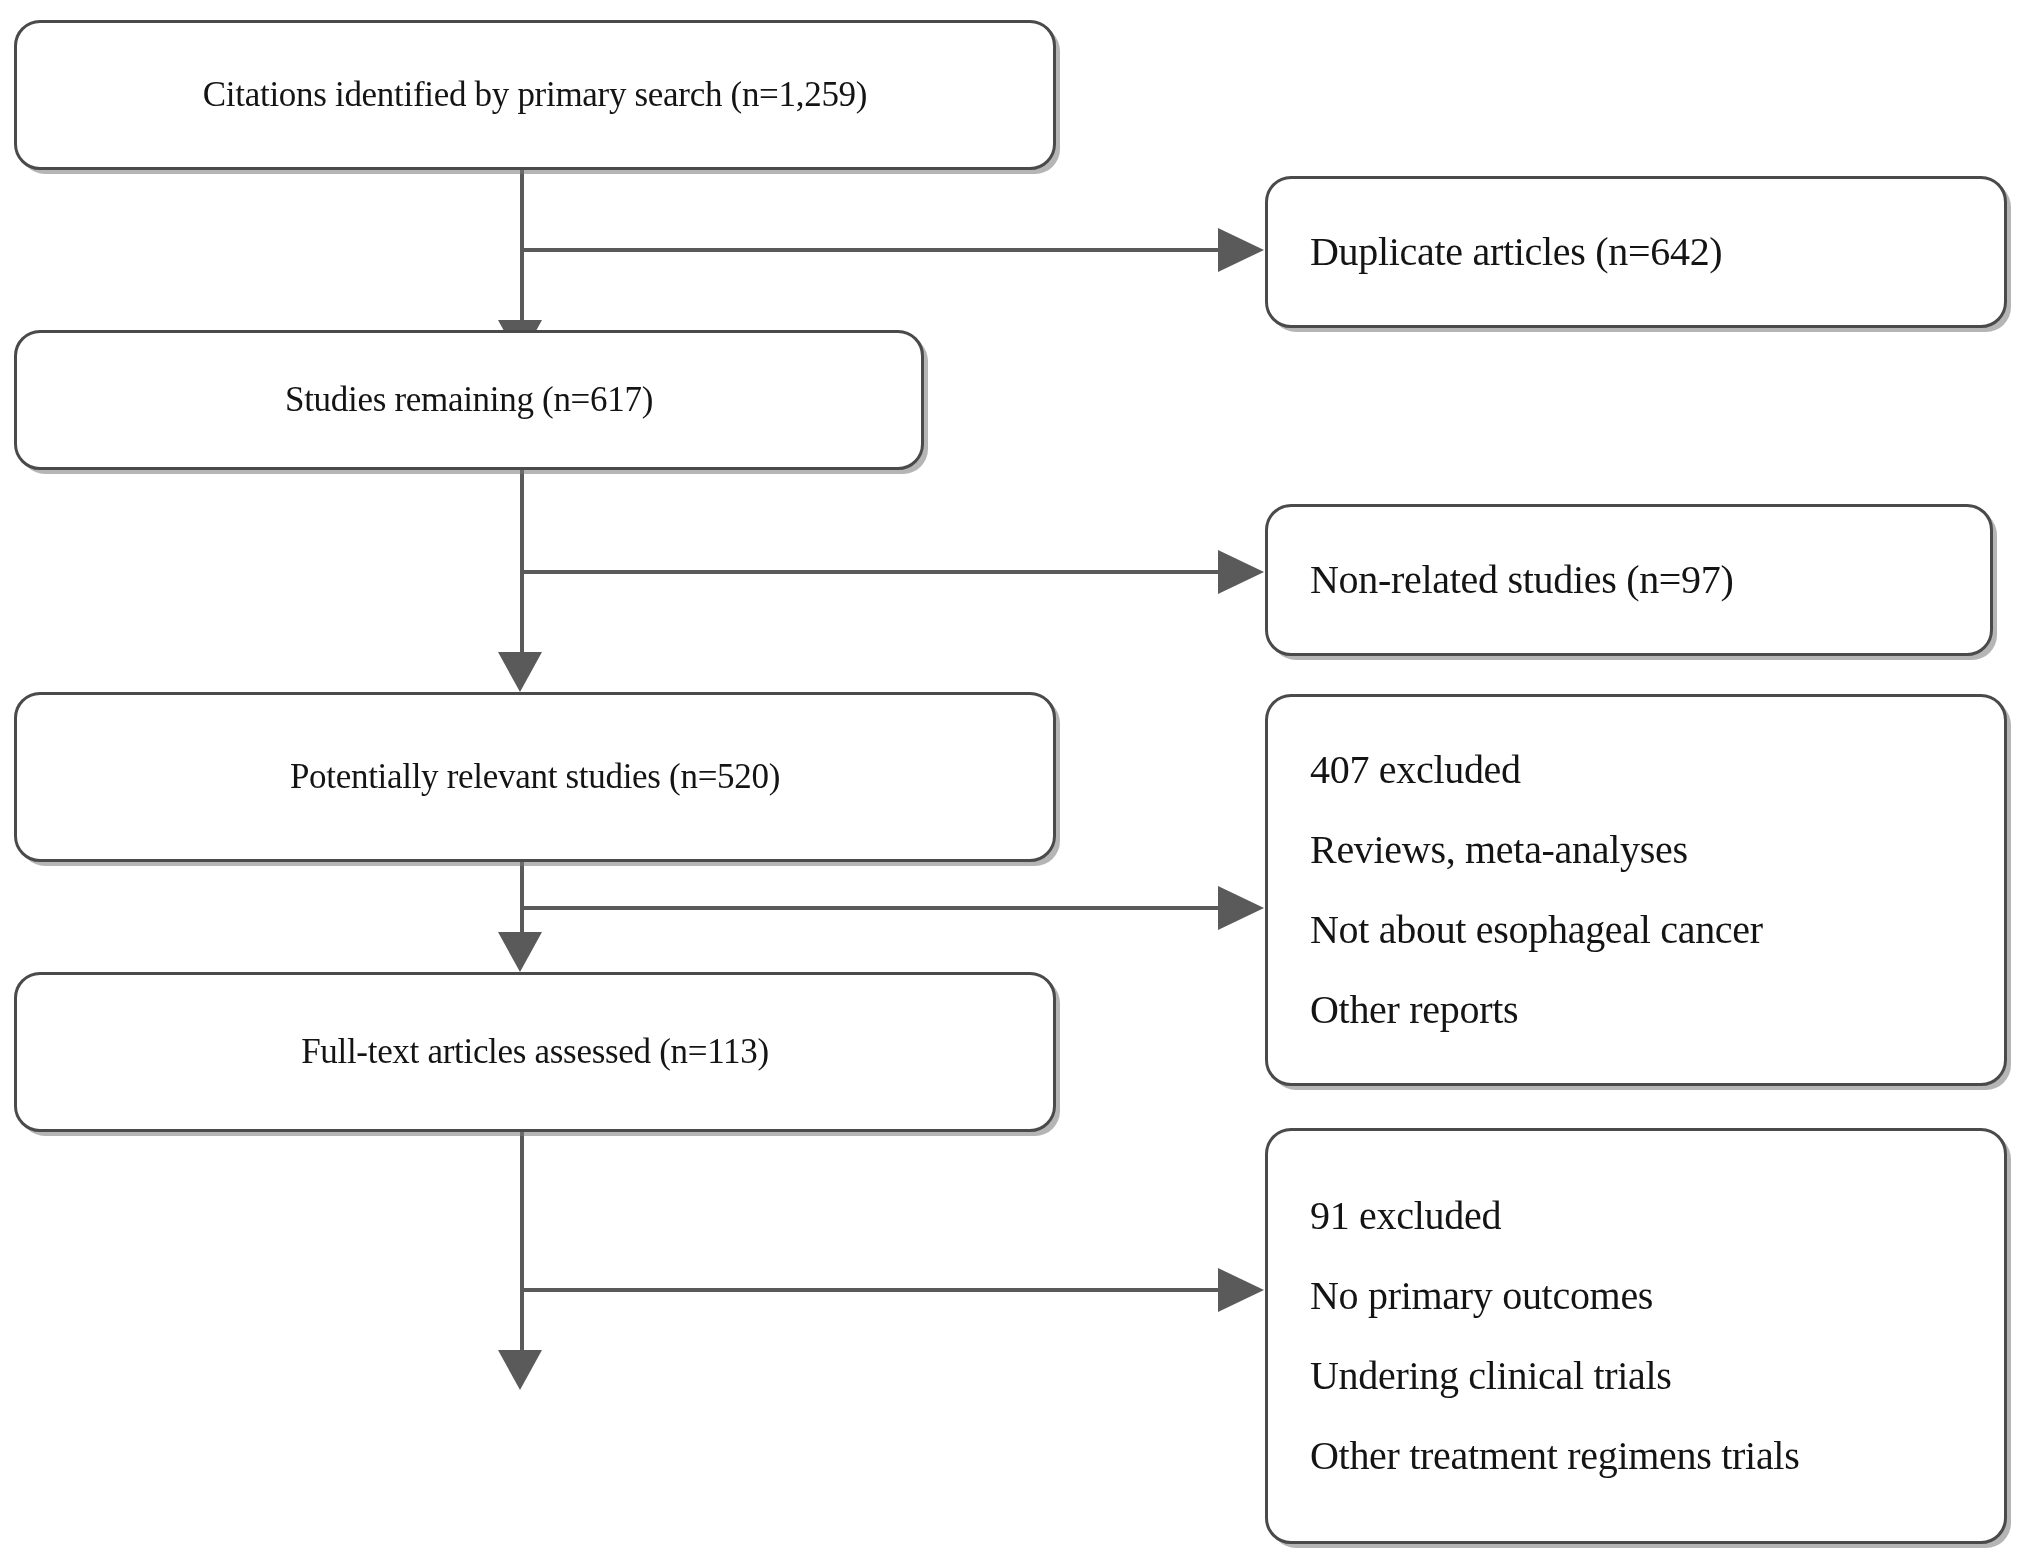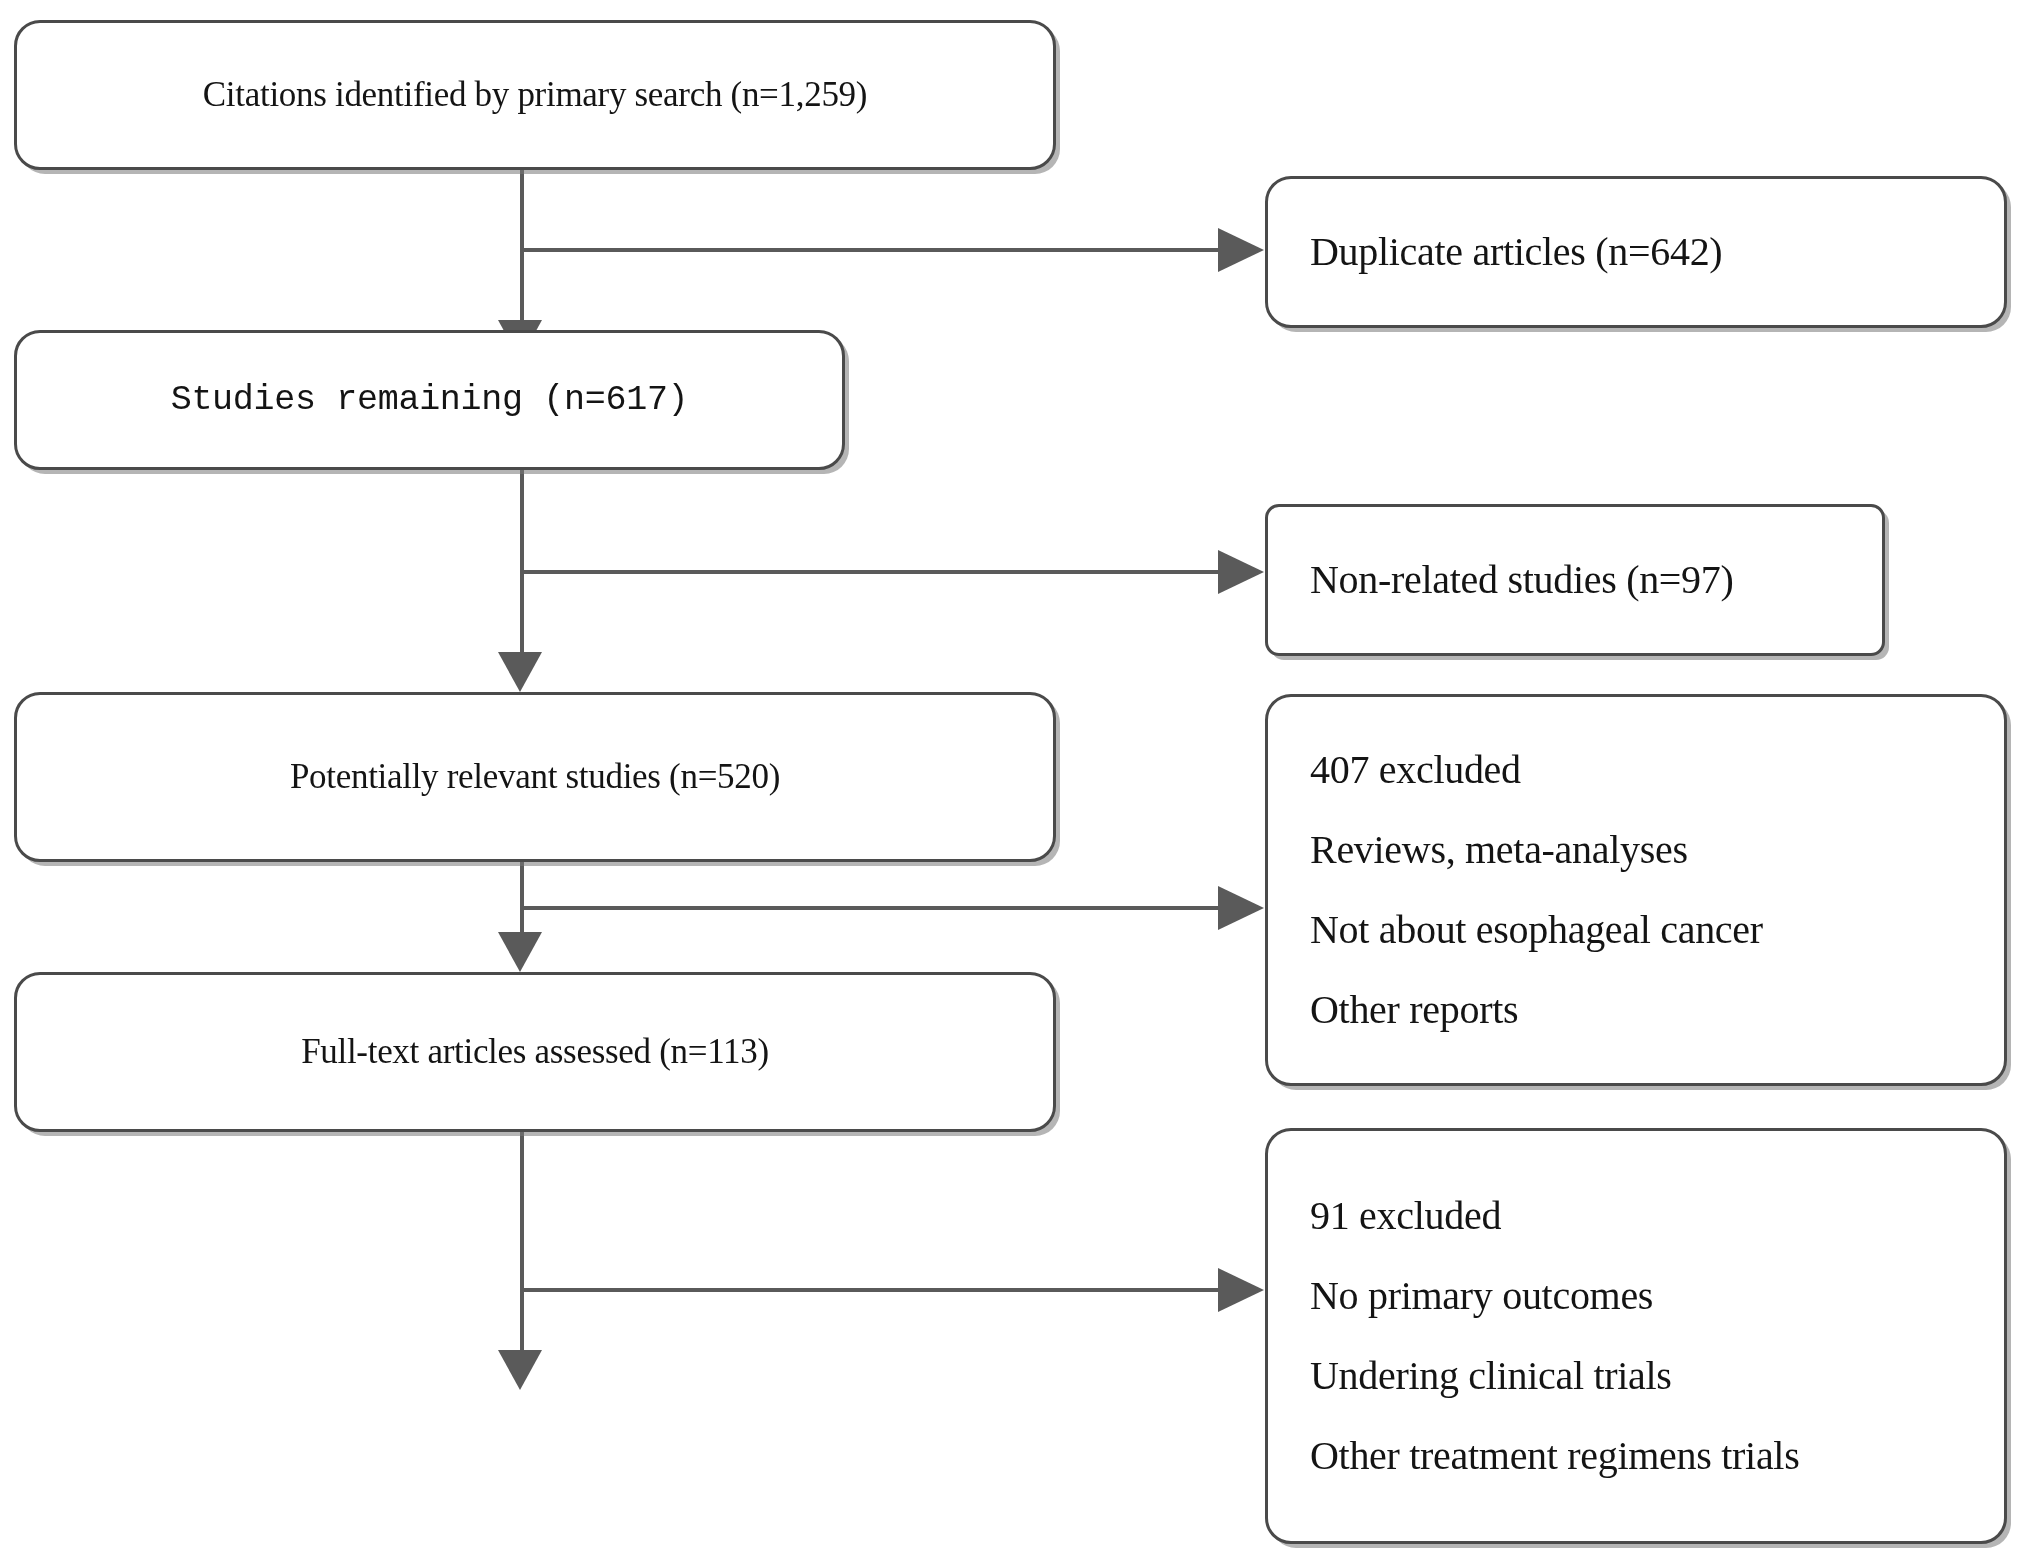--- a/index.html
+++ b/index.html
@@ -100,38 +100,38 @@
 
   <div class="edge edge-h" style="left:520px; top:1288px; width:700px;"></div>
   <svg class="arrowhead" style="left:1218px; top:1268px; width:50px; height:46px;">
     <polygon points="0,0 0,44 46,22" fill="#5a5a5a"></polygon>
   </svg>
 
   <div class="node center" style="left:14px; top:20px; width:1042px; height:150px;">
     <div class="node-text">Citations identified by primary search (n=1,259)</div>
   </div>
 
-  <div class="node center" style="left:14px; top:330px; width:831px; height:140px;font-family:Liberation Mono, monospace;">
+  <div class="node center" style="left:14px; top:330px; width:910px; height:140px;">
     <div class="node-text">Studies remaining (n=617)</div>
   </div>
 
   <div class="node center" style="left:14px; top:692px; width:1042px; height:170px;">
     <div class="node-text">Potentially relevant studies (n=520)</div>
   </div>
 
   <div class="node center" style="left:14px; top:972px; width:1042px; height:160px;">
     <div class="node-text">Full-text articles assessed (n=113)</div>
   </div>
 
 
   <div class="node left-align" style="left:1265px; top:176px; width:742px; height:152px;">
     <div class="node-text">Duplicate articles (n=642)</div>
   </div>
 
-  <div class="node left-align" style="left:1265px; top:504px; width:620px; height:152px;border-radius:14px;">
+  <div class="node left-align" style="left:1265px; top:504px; width:728px; height:152px;">
     <div class="node-text">Non-related studies (n=97)</div>
   </div>
 
   <div class="node left-align" style="left:1265px; top:694px; width:742px; height:392px;">
     <div class="node-text">407 excluded</div>
     <div class="node-text">Reviews, meta-analyses</div>
     <div class="node-text">Not about esophageal cancer</div>
     <div class="node-text">Other reports</div>
   </div>
 

